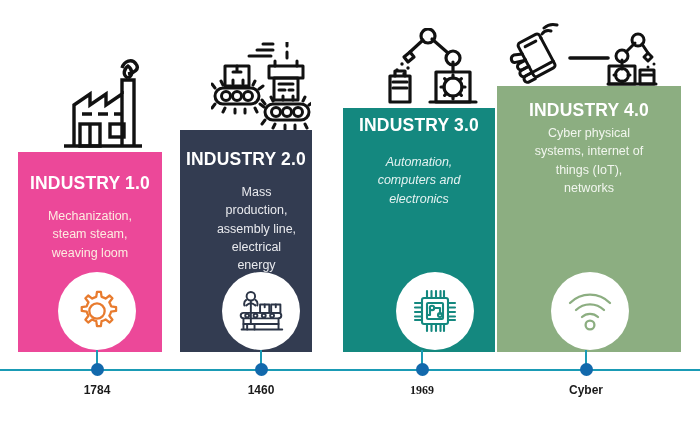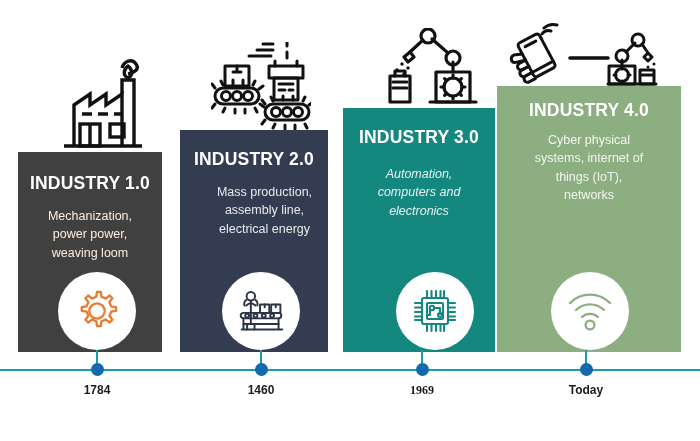--- a/index.html
+++ b/index.html
@@ -196,44 +196,44 @@
       <path d="M134 22 L140 31"></path>
       <path d="M140 31 l4 4 l-4 4 l-4 -4 z"></path>
       <circle cx="146" cy="42" r="1.5" fill="#111111" stroke="none"></circle>
       <circle cx="140" cy="45" r="1.5" fill="#111111" stroke="none"></circle>
 
       <rect x="132" y="48" width="14" height="14"></rect>
       <path d="M134 53 h10"></path>
     </g>
   </svg>
 
-  <div class="column col-1" style="left:18px; top:152px; width:144px; height:200px; background:#404040; padding-top:22px;">
+  <div class="column col-1" style="left:18px; top:152px; width:144px; height:200px; background:#ec4899; padding-top:22px;">
     <p class="col-title">INDUSTRY 1.0</p>
     <p class="col-desc" style="margin-top:14px; white-space:pre-line;">Mechanization,
-power power,
+steam steam,
 weaving loom</p>
   </div>
 
-  <div class="column col-2" style="left:180px; top:130px; width:148px; height:222px; background:#333C51; padding-top:20px;">
+  <div class="column col-2" style="left:180px; top:130px; width:132px; height:222px; background:#333C51; padding-top:20px;">
     <p class="col-title">INDUSTRY 2.0</p>
     <p class="col-desc" style="margin-top:14px; white-space:pre-line;">Mass production,
 assembly line,
 electrical energy</p>
   </div>
 
-  <div class="column col-3" style="left:343px; top:108px; width:152px; height:244px; background:#14887F; padding-top:20px;">
+  <div class="column col-3" style="left:343px; top:108px; width:152px; height:244px; background:#14887F; padding-top:8px;">
     <p class="col-title">INDUSTRY 3.0</p>
     <p class="col-desc" style="margin-top:18px; white-space:pre-line;font-style:italic;">Automation,
 computers and
 electronics</p>
   </div>
 
   <div class="column col-4" style="left:497px; top:86px; width:184px; height:266px; background:#8CAE81; padding-top:15px;">
     <p class="col-title">INDUSTRY 4.0</p>
-    <p class="col-desc" style="margin-top:11px; white-space:pre-line;">Cyber physical
+    <p class="col-desc" style="margin-top:4px; white-space:pre-line;">Cyber physical
 systems, internet of
 things (IoT),
 networks</p>
   </div>
 
   <div class="circle-badge" style="left:58px; top:272px; width:78px; height:78px;">
     <svg width="46" height="46" viewBox="0 0 48 48">
       <g fill="none" stroke="#E87B2E" stroke-width="2.4" stroke-linejoin="round">
         <path d="M24 4 l4 0 l.8 5.2 a15 15 0 0 1 4.2 1.8 l4.2 -3.2 l2.9 2.9 l-3.2 4.2
                  a15 15 0 0 1 1.8 4.2 l5.2 .8 l0 4 l-5.2 .8 a15 15 0 0 1 -1.8 4.2
@@ -311,15 +311,15 @@
   <div class="tick-stem" style="left:260px; top:350px; height:20px;"></div>
   <div class="tick-dot" style="left:255px; top:363px;"></div>
   <div class="tick-label" style="left:201px; top:383px;">1460</div>
 
   <div class="tick-stem" style="left:421px; top:350px; height:20px;"></div>
   <div class="tick-dot" style="left:416px; top:363px;"></div>
   <div class="tick-label" style="left:362px; top:383px;font-family:Liberation Serif, serif;">1969</div>
 
   <div class="tick-stem" style="left:585px; top:350px; height:20px;"></div>
   <div class="tick-dot" style="left:580px; top:363px;"></div>
-  <div class="tick-label" style="left:526px; top:383px;">Today</div>
+  <div class="tick-label" style="left:526px; top:383px;">Cyber</div>
 
 </div>
 
 </body></html>

